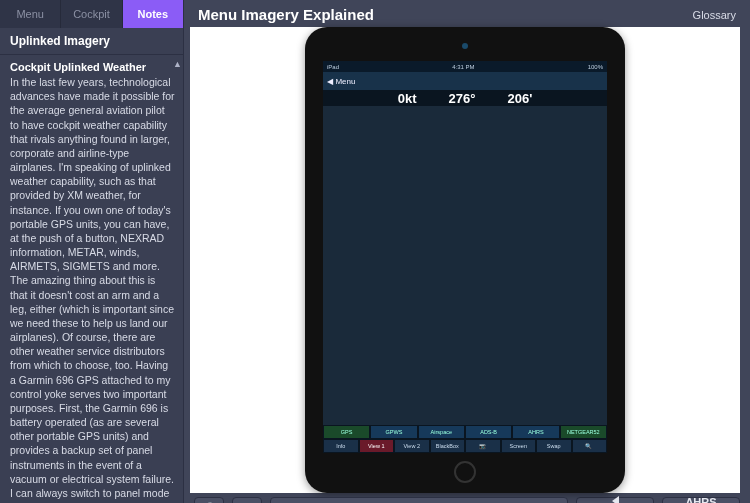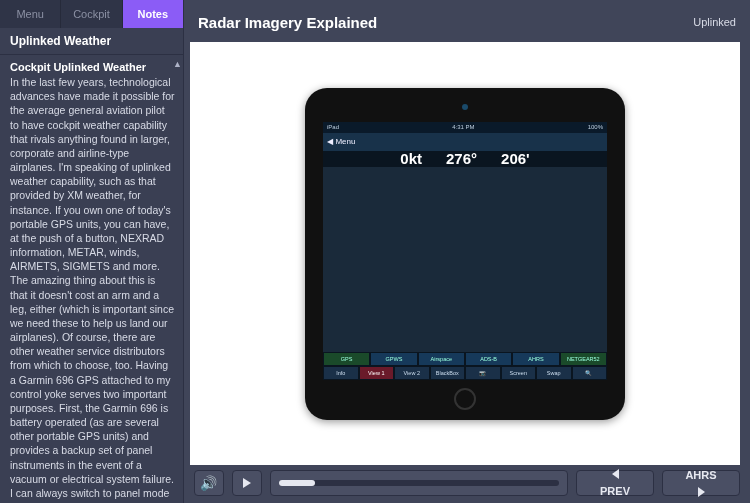--- a/index.html
+++ b/index.html
@@ -56,32 +56,32 @@
   }
   .content-title { font-size: 15px; font-weight: 700; color: #fff; }
   .resources { font-size: 11px; color: #d8dbe6; cursor: pointer; }
   .stage {
     flex: 1; margin: 2px 10px 4px 6px; background: #ffffff;
     display: flex; align-items: center; justify-content: center;
     position: relative;
   }
   
   .ipad {
-    width: 320px; height: 332px; background: #111; border-radius: 22px;
+    width: 320px; height: 466px; background: #111; border-radius: 22px;
     padding: 34px 18px 40px 18px; position: relative;
     box-shadow: 0 2px 8px rgba(0,0,0,.4);
   }
   .ipad-camera { position:absolute; top:16px; left:50%; transform:translateX(-50%); width:6px; height:6px; background:#1a4a6a; border-radius:50%; }
   .ipad-home { position:absolute; bottom:10px; left:50%; transform:translateX(-50%); width:22px; height:22px; border:2px solid #333; border-radius:50%; }
   .ipad-screen {
     width: 100%; height: 100%; background: #1a2a3a; position: relative; overflow:hidden;
   }
   .ios-status { height:11px; background:#0a1a2a; display:flex; justify-content:space-between; padding:0 4px; font-size:6px; color:#bcd; align-items:center;}
   .app-top { height:18px; background:#18324a; display:flex; align-items:center; justify-content:space-between; padding:0 4px; font-size:8px; color:#eef;}
-  .data-bar { height:16px; background:#0a1520; display:flex; align-items:center; justify-content:center; gap:24px; font-size:15px; color:#fff; font-weight:600;}
+  .data-bar { height:16px; background:#0a1520; display:flex; align-items:center; justify-content:center; gap:32px; font-size:13px; color:#fff; font-weight:600;}
   .map-area {
     position:absolute; top:45px; bottom:28px; left:0; right:0;
     background:
       radial-gradient(circle at 60% 55%, rgba(255,140,0,.6) 0 8%, rgba(255,200,0,.4) 8% 14%, transparent 15%),
       radial-gradient(circle at 65% 35%, rgba(255,140,0,.55) 0 6%, rgba(255,200,0,.35) 6% 11%, transparent 12%),
       radial-gradient(ellipse at 55% 62%, #3a4a2a 0 30%, transparent 31%),
       radial-gradient(ellipse at 70% 65%, #2f3e20 0 25%, transparent 26%),
       radial-gradient(ellipse at 35% 40%, #4a5a3a 0 22%, transparent 23%),
       linear-gradient(180deg, #b29a6a 0%, #a8986e 40%, #8a7a52 60%, #b0a070 100%);
   }
@@ -120,32 +120,32 @@
 
 <div class="app">
   <div class="main">
 
     <div class="sidebar">
       <div class="tabs">
         <div class="tab">Menu</div>
         <div class="tab">Cockpit</div>
         <div class="tab active">Notes</div>
       </div>
-      <div class="sidebar-title">Uplinked Weather</div>
+      <div class="sidebar-title">Uplinked Imagery</div>
       <div class="sidebar-body">
         <div class="scroll-indicator">▲</div>
         <div class="notes-heading">Cockpit Uplinked Weather</div>
         <div class="notes-text">In the last few years, technological advances have made it possible for the average general aviation pilot to have cockpit weather capability that rivals anything found in larger, corporate and airline-type airplanes. I'm speaking of uplinked weather capability, such as that provided by XM weather, for instance. If you own one of today's portable GPS units, you can have, at the push of a button, NEXRAD information, METAR, winds, AIRMETS, SIGMETS and more. The amazing thing about this is that it doesn't cost an arm and a leg, either (which is important since we need these to help us land our airplanes). Of course, there are other weather service distributors from which to choose, too. Having a Garmin 696 GPS attached to my control yoke serves two important purposes. First, the Garmin 696 is battery operated (as are several other portable GPS units) and provides a backup set of panel instruments in the event of a vacuum or electrical system failure. I can always switch to panel mode on the 696 in the</div>
       </div>
     </div>
 
     <div class="content">
       <div class="content-header">
-        <div class="content-title">Radar Imagery Explained</div>
-        <div class="resources">Uplinked</div>
+        <div class="content-title">Menu Imagery Explained</div>
+        <div class="resources">Glossary</div>
       </div>
 
       <div class="stage">
         <div class="ipad">
           <div class="ipad-camera"></div>
           <div class="ipad-screen">
 
             <div class="ios-status">
               <span>iPad</span>
               <span>4:31 PM</span>

